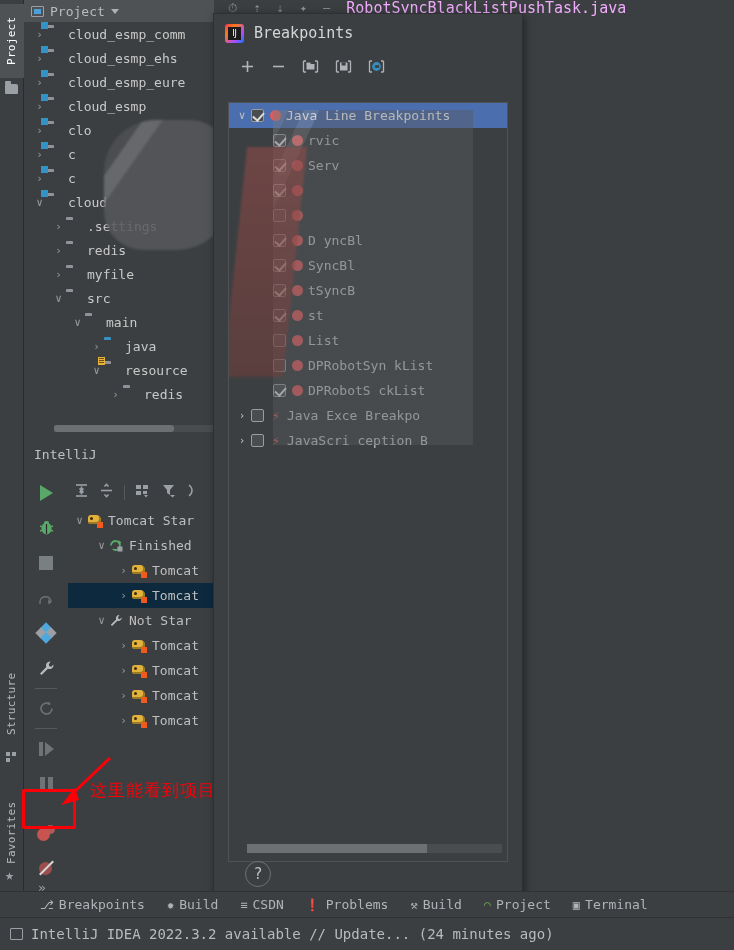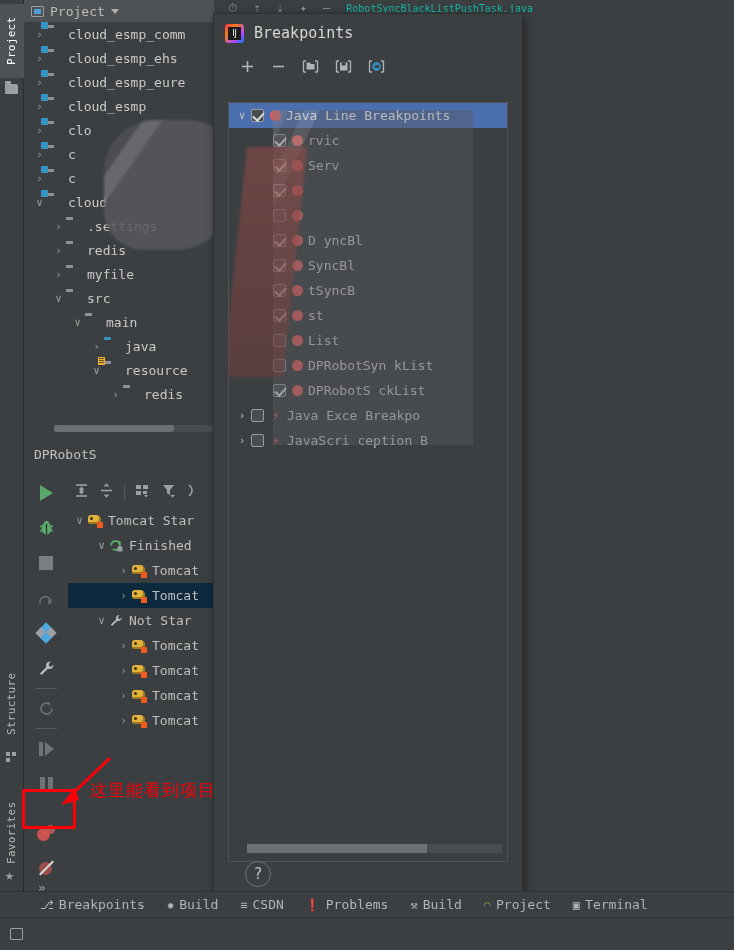--- a/index.html
+++ b/index.html
@@ -182,21 +182,21 @@
 
   
   .mosaic{position:absolute;pointer-events:none;}
 
   
   .topstrip{
     position:absolute; left:214px; top:0; width:520px; height:16px;
     background:#3c3f41; display:flex; align-items:center; gap:16px; padding-left:14px;
     color:#8d9194; font-size:12px; overflow:hidden;
   }
-  .tabname{ color:#14b8a6; font-size:10px; white-space:nowrap;}
+  .tabname{ color:#f0abfc; font-size:15px; white-space:nowrap;}
 
   
   .toolwin-bar{
     position:absolute; left:0; bottom:33px; width:734px; height:26px;
     background:#3c3f41; border-top:1px solid #2f3133;
     display:flex; align-items:center; gap:22px; padding-left:40px;
     color:#b0b4b8; font-size:13px; white-space:nowrap;
   }
   .twi{display:flex;align-items:center;gap:5px;}
   .statusbar{
@@ -351,21 +351,21 @@
           <span>redis</span>
         </div>
       </div>
     <div class="proj-hscroll">
         <i></i>
       </div>
   <div class="mosaic" style="left: 80px; top: 98px; width: 130px; height: 130px; background: linear-gradient(125deg, rgba(105, 107, 111, 0.85) 0px, rgba(105, 107, 111, 0.85) 16px, rgba(78, 80, 84, 0.85) 16px, rgba(78, 80, 84, 0.85) 32px, rgba(112, 114, 118, 0.82) 32px, rgba(112, 114, 118, 0.82) 48px, rgba(86, 88, 92, 0.85) 48px, rgba(86, 88, 92, 0.85) 64px); border-radius: 40% 35% 45% 30%; filter: blur(1.2px);"></div>
     </div>
 
   <div class="services-title">
-    <span>DPRobotS</span>
+    <span>IntelliJ</span>
   </div>
 
   <div class="svc-toolcol">
     <div class="svc-btn">
         <span class="tri-play"></span>
       </div>
     <div class="svc-btn">
       <svg width="17" height="17" viewBox="0 0 17 17">
         <ellipse cx="8.5" cy="9.5" rx="5" ry="6" fill="#59a869"></ellipse>
         <rect x="6" y="2" width="5" height="4" rx="2" fill="#59a869"></rect>
@@ -734,16 +734,17 @@
         <span>Project</span>
       </span>
       <span class="twi">
         <span style="color: rgb(176, 180, 184); font-size: 12px;">▣</span>
         <span>Terminal</span>
       </span>
     </div>
 
   <div class="statusbar">
     <span class="sb-box"></span>
+    <span>IntelliJ IDEA 2022.3.2 available  //  Update...  (24 minutes ago)</span>
   </div>
 
 
 </div>
 
 </body></html>

